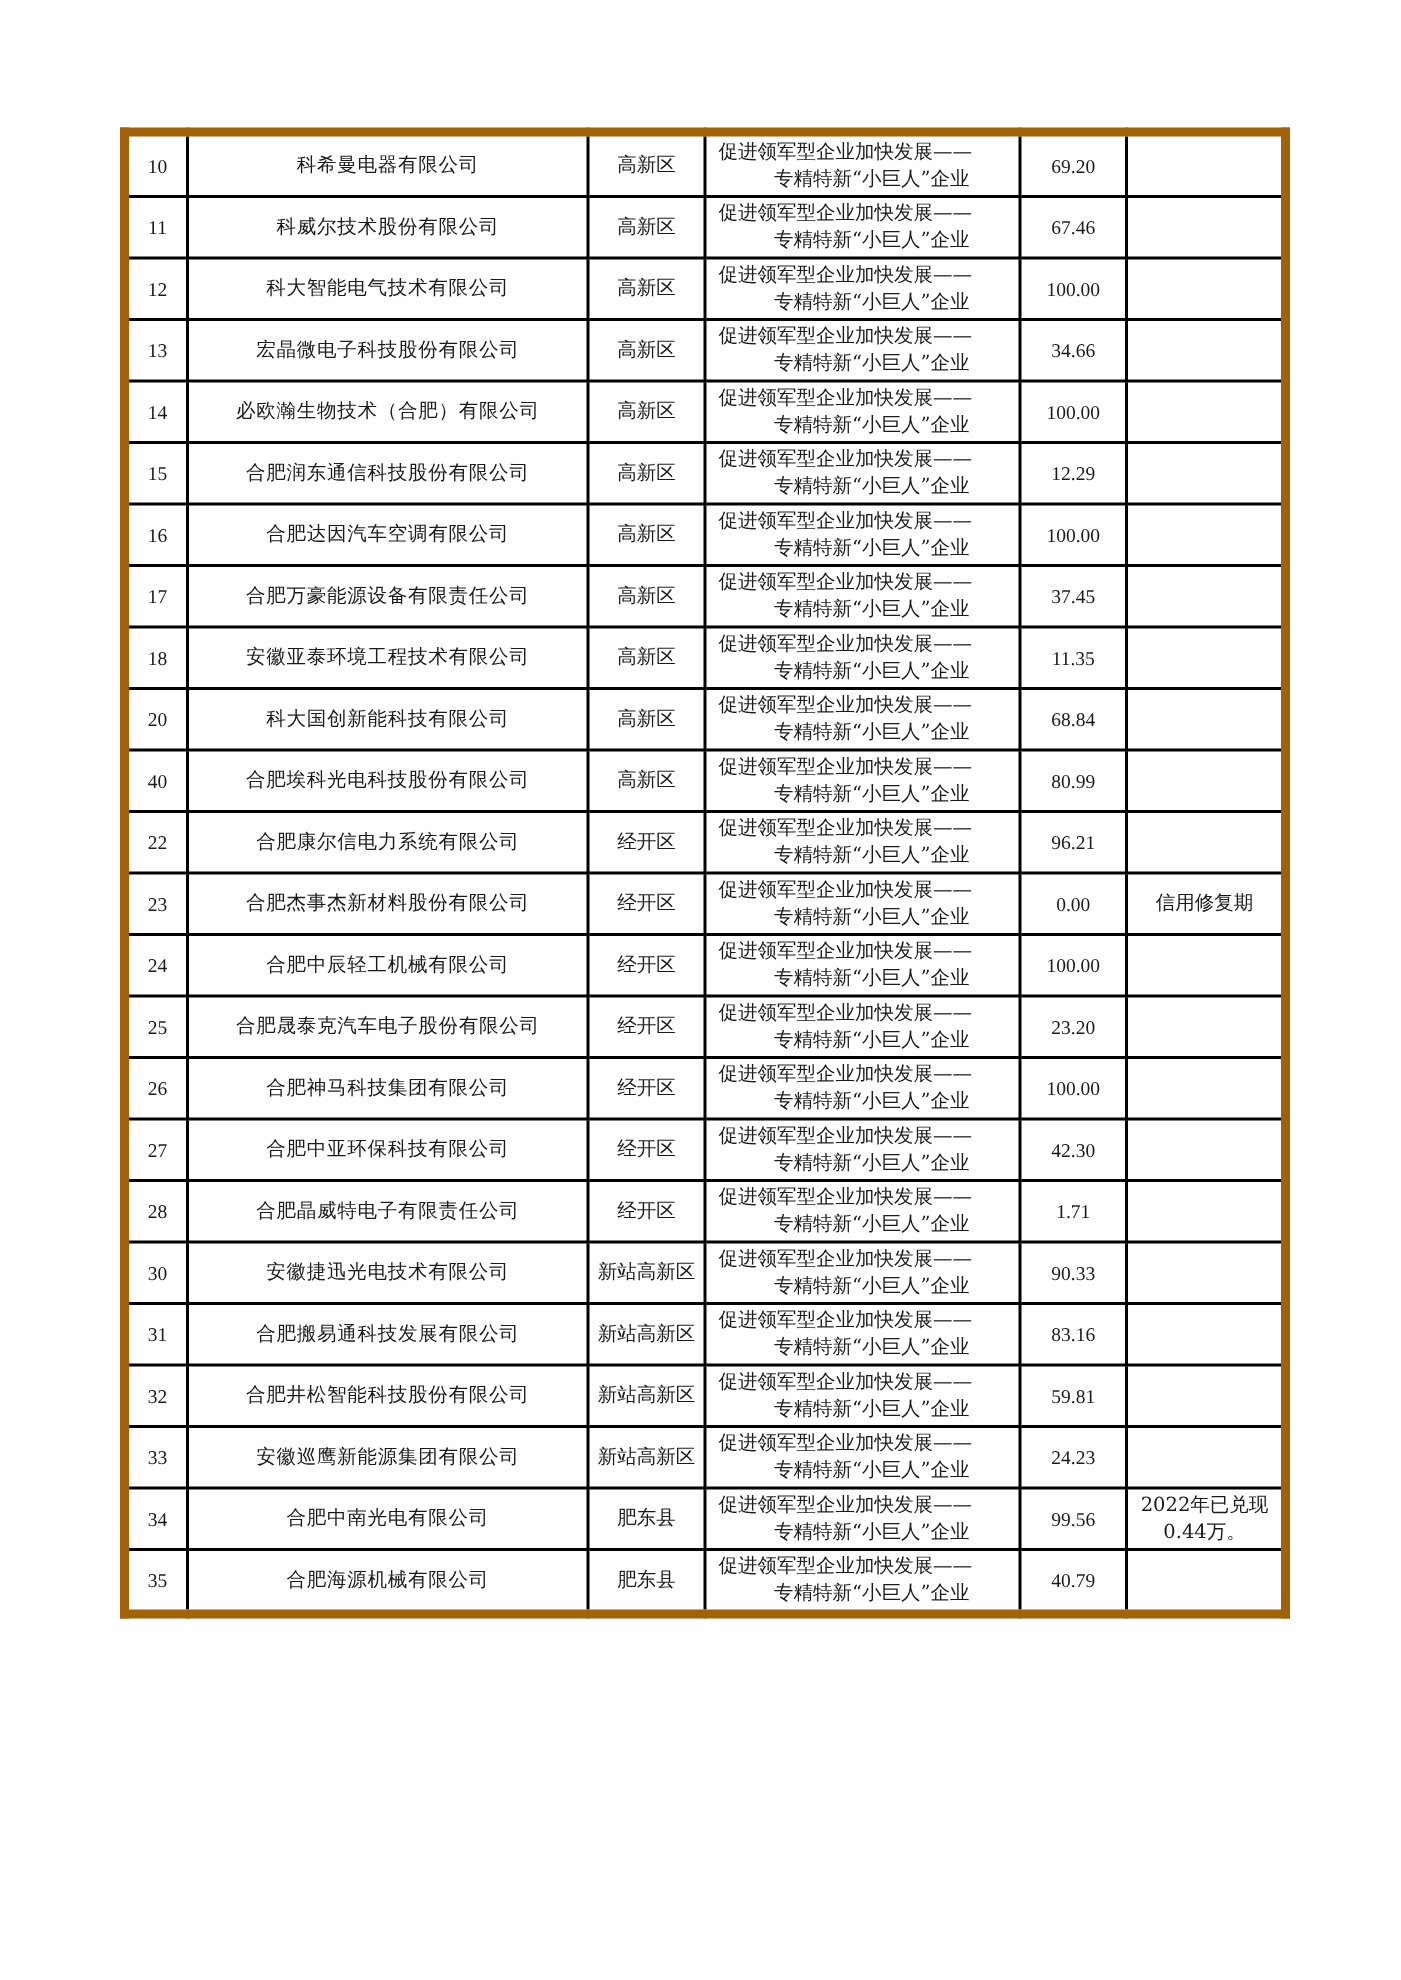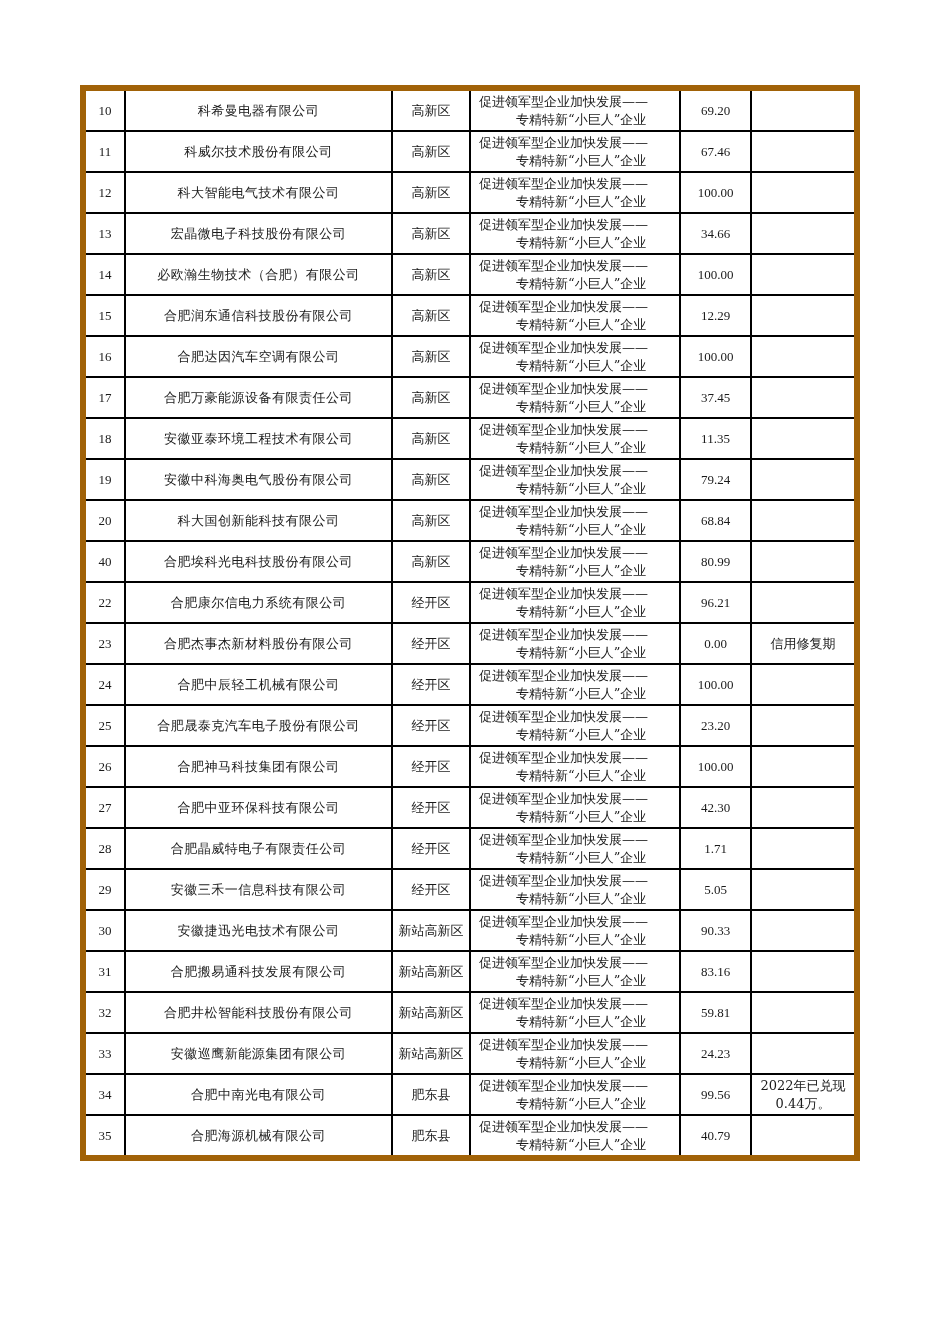--- a/index.html
+++ b/index.html
@@ -124,31 +124,20 @@
     <td class="c-name"><span>安徽亚泰环境工程技术有限公司</span></td>
     <td class="c-area"><span>高新区</span></td>
     <td class="c-proj">
       <span class="l1">促进领军型企业加快发展——</span>
       <span class="l2">专精特新“小巨人”企业</span>
     </td>
     <td class="c-amt"><span>11.35</span></td>
     <td class="c-note"><span></span></td>
   </tr>
 
-  <tr>
-    <td class="c-no"><span>19</span></td>
-    <td class="c-name"><span>安徽中科海奥电气股份有限公司</span></td>
-    <td class="c-area"><span>高新区</span></td>
-    <td class="c-proj">
-      <span class="l1">促进领军型企业加快发展——</span>
-      <span class="l2">专精特新“小巨人”企业</span>
-    </td>
-    <td class="c-amt"><span>79.24</span></td>
-    <td class="c-note"><span></span></td>
-  </tr>
 
   <tr>
     <td class="c-no"><span>20</span></td>
     <td class="c-name"><span>科大国创新能科技有限公司</span></td>
     <td class="c-area"><span>高新区</span></td>
     <td class="c-proj">
       <span class="l1">促进领军型企业加快发展——</span>
       <span class="l2">专精特新“小巨人”企业</span>
     </td>
     <td class="c-amt"><span>68.84</span></td>
@@ -244,31 +233,20 @@
     <td class="c-name"><span>合肥晶威特电子有限责任公司</span></td>
     <td class="c-area"><span>经开区</span></td>
     <td class="c-proj">
       <span class="l1">促进领军型企业加快发展——</span>
       <span class="l2">专精特新“小巨人”企业</span>
     </td>
     <td class="c-amt"><span>1.71</span></td>
     <td class="c-note"><span></span></td>
   </tr>
 
-  <tr>
-    <td class="c-no"><span>29</span></td>
-    <td class="c-name"><span>安徽三禾一信息科技有限公司</span></td>
-    <td class="c-area"><span>经开区</span></td>
-    <td class="c-proj">
-      <span class="l1">促进领军型企业加快发展——</span>
-      <span class="l2">专精特新“小巨人”企业</span>
-    </td>
-    <td class="c-amt"><span>5.05</span></td>
-    <td class="c-note"><span></span></td>
-  </tr>
 
   <tr>
     <td class="c-no"><span>30</span></td>
     <td class="c-name"><span>安徽捷迅光电技术有限公司</span></td>
     <td class="c-area"><span>新站高新区</span></td>
     <td class="c-proj">
       <span class="l1">促进领军型企业加快发展——</span>
       <span class="l2">专精特新“小巨人”企业</span>
     </td>
     <td class="c-amt"><span>90.33</span></td>

